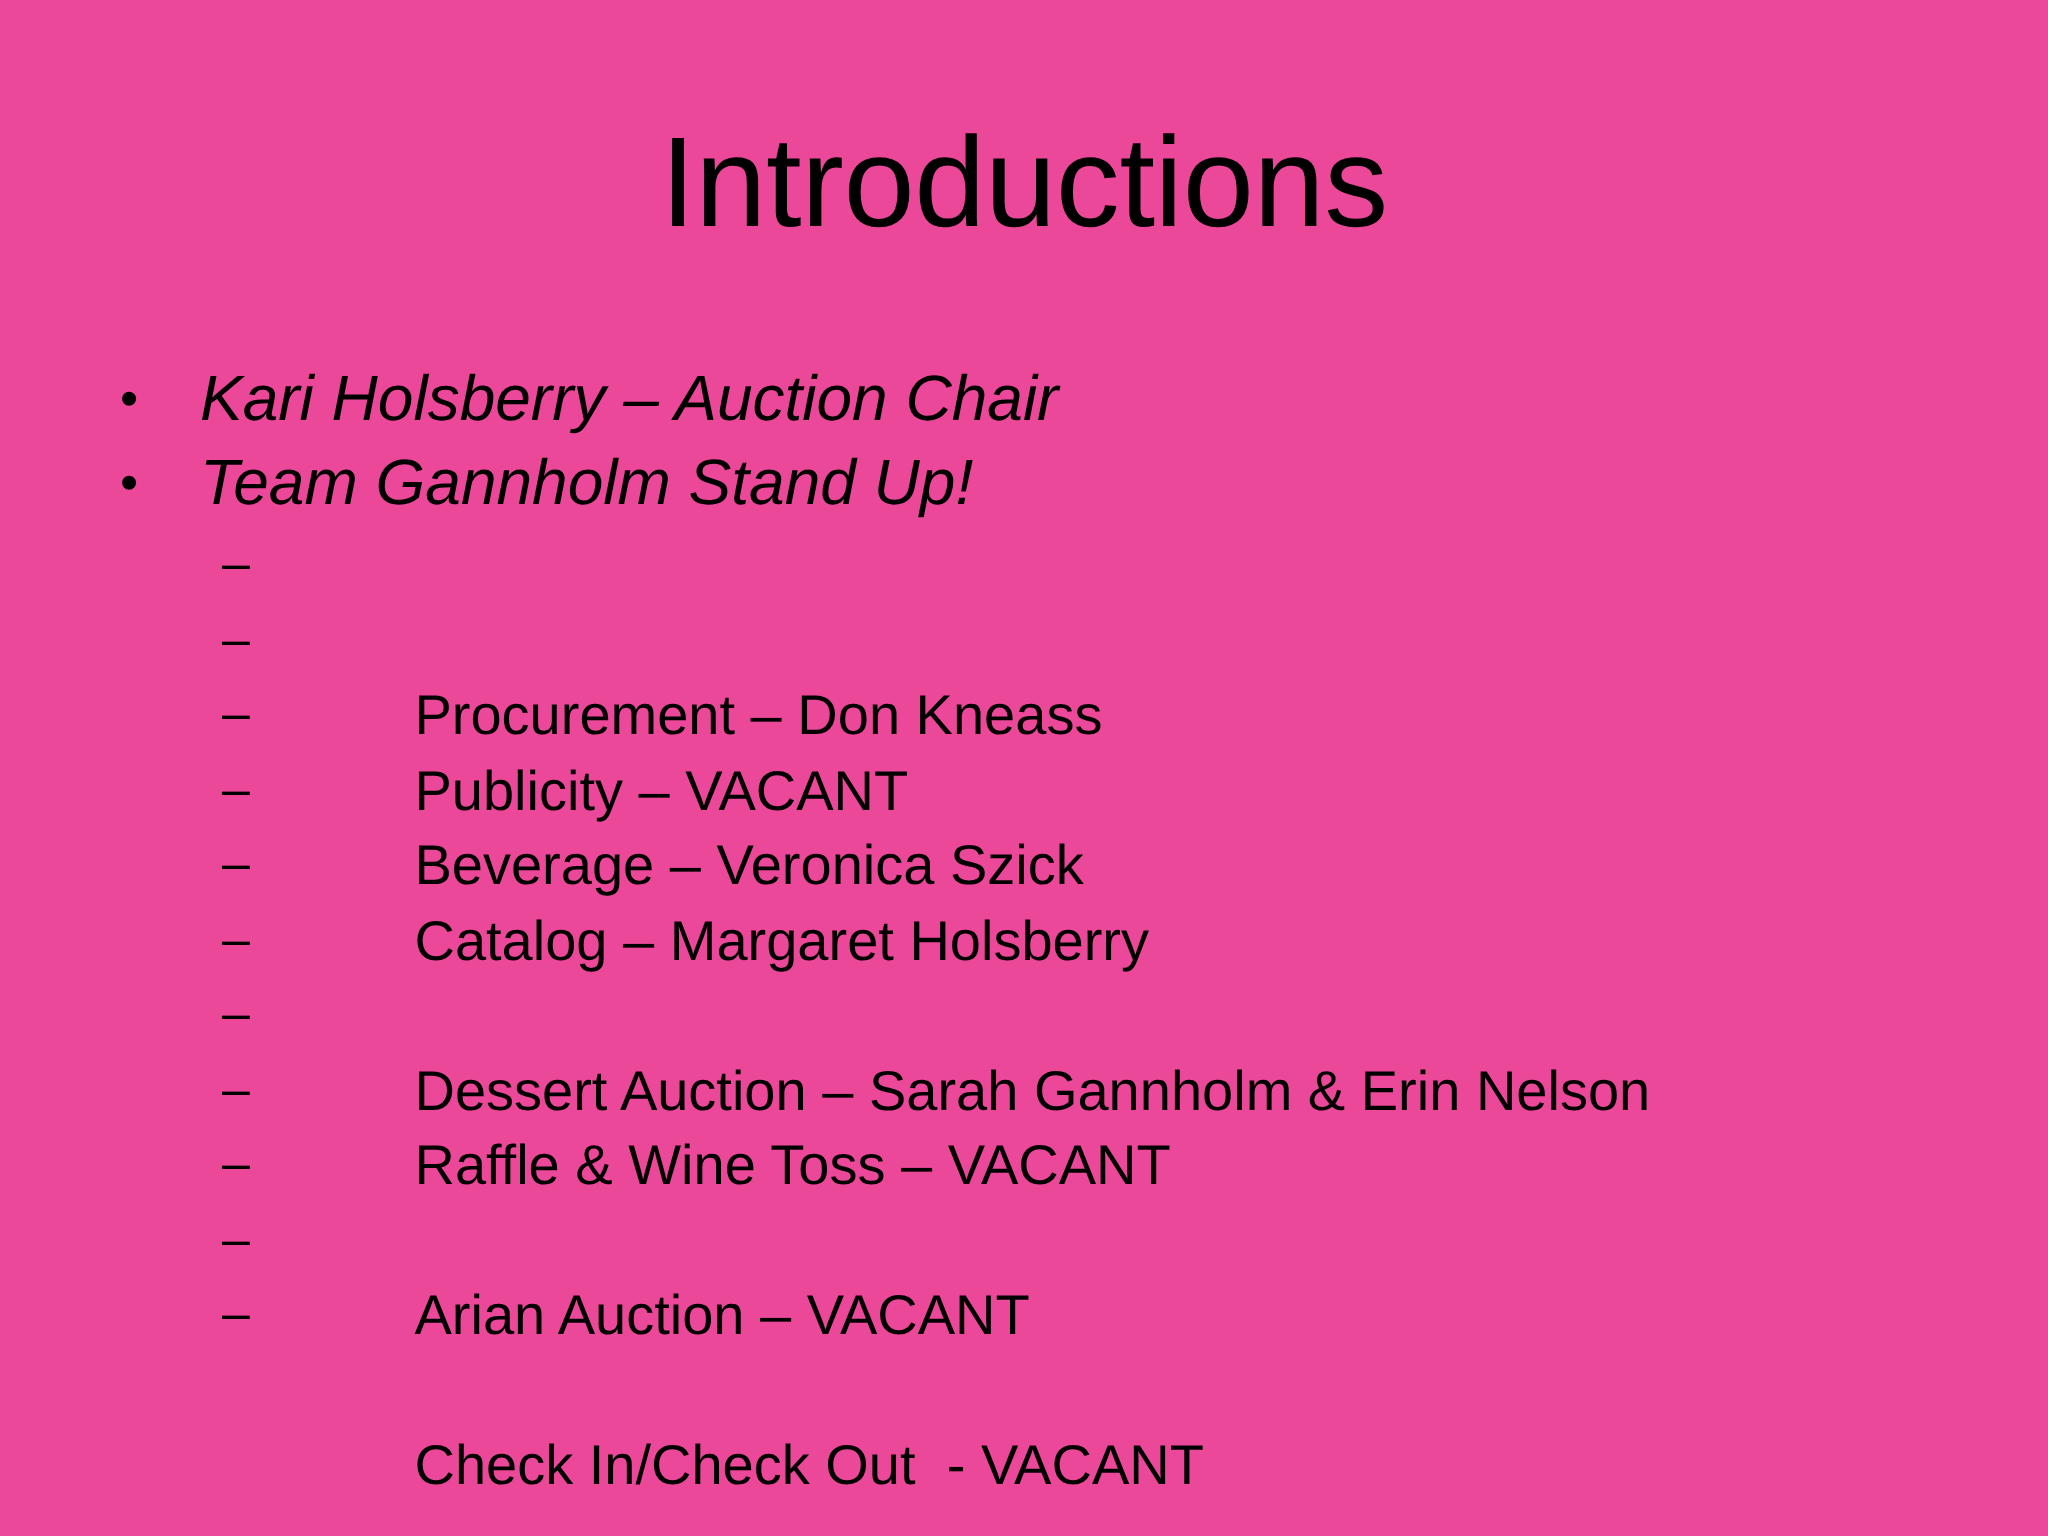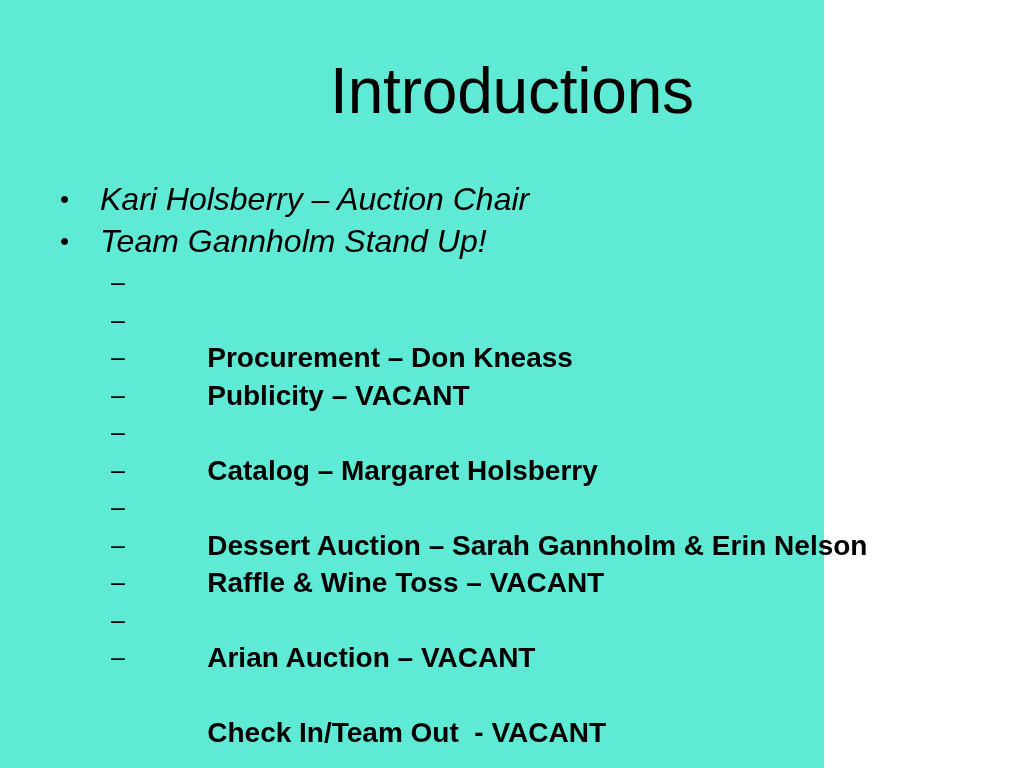--- a/index.html
+++ b/index.html
@@ -10,23 +10,23 @@
   body {
     width: 1024px;
     height: 768px;
     font-family: "Liberation Sans", sans-serif;
     color: #000000;
     overflow: hidden;
   }
 
   .slide {
     position: relative;
-    width: 824px;
+    width: 1024px;
     height: 768px;
-    background: #5eead4;
+    background: #ec4899;
   }
 
   .slide-title {
     position: absolute;
     top: 58px;
     left: 0;
     width: 1024px;
     text-align: center;
     font-size: 64px;
     font-weight: 400;
@@ -83,21 +83,20 @@
     position: absolute;
     left: 111px;
     top: 0;
     width: 26px;
     font-size: 25px;
     line-height: 37.5px;
     text-align: left;
   }
   .bullet-l2 .label {
     display: inline-block;
-    font-weight: bold;
   }
 </style>
 </head>
 <body>
 
 <div class="slide">
 
   <div class="slide-title">Introductions</div>
 
   <div class="body-block">
@@ -119,20 +118,21 @@
         <span class="label">Procurement – Don Kneass</span>
       </div>
 
       <div class="bullet-l2">
         <span class="marker">–</span>
         <span class="label">Publicity – VACANT</span>
       </div>
 
       <div class="bullet-l2">
         <span class="marker">–</span>
+        <span class="label">Beverage – Veronica Szick</span>
       </div>
 
       <div class="bullet-l2">
         <span class="marker">–</span>
         <span class="label">Catalog – Margaret Holsberry</span>
       </div>
 
       <div class="bullet-l2">
         <span class="marker">–</span>
       </div>
@@ -155,18 +155,18 @@
         <span class="marker">–</span>
         <span class="label">Arian Auction – VACANT</span>
       </div>
 
       <div class="bullet-l2">
         <span class="marker">–</span>
       </div>
 
       <div class="bullet-l2">
         <span class="marker">–</span>
-        <span class="label">Check In/Team Out  - VACANT</span>
+        <span class="label">Check In/Check Out  - VACANT</span>
       </div>
 
     </div>
   </div>
 </div>
 
 </body></html>

